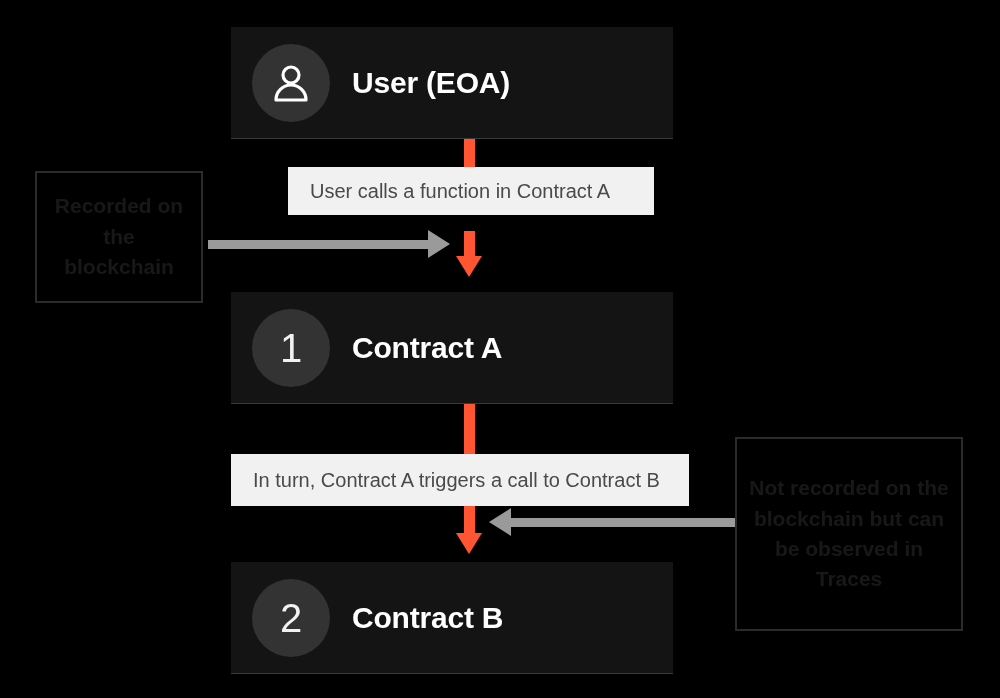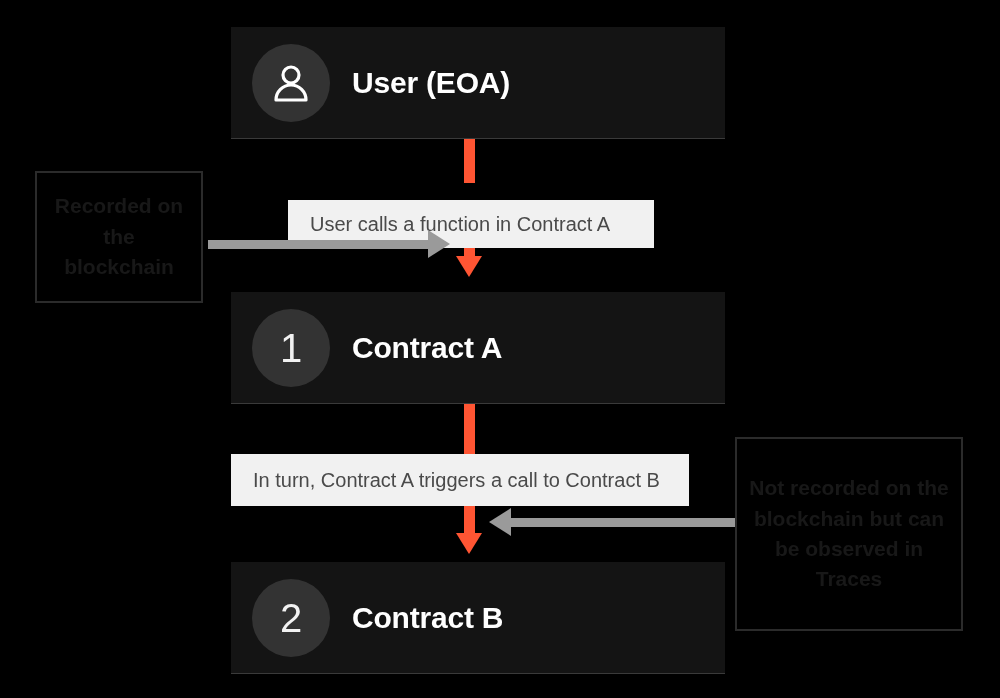--- a/index.html
+++ b/index.html
@@ -15,21 +15,21 @@
     width: 1000px;
     height: 698px;
     background: #000000;
     overflow: hidden;
   }
 
   
   .node {
     position: absolute;
     left: 231px;
-    width: 494px;
+    width: 442px;
     height: 112px;
     background: #141414;
     border-bottom: 1px solid #3a3a3a;
     box-sizing: border-box;
     display: flex;
     align-items: center;
     padding-left: 21px;
   }
   .node-user     { top: 27px; }
   .node-contract-a { top: 292px; }
@@ -90,21 +90,21 @@
     position: absolute;
     background: #f1f1f1;
     color: #4a4a4a;
     font-size: 20px;
     display: flex;
     align-items: center;
     box-sizing: border-box;
   }
   .chip-1 {
     left: 288px;
-    top: 200px;
+    top: 167px;
     width: 366px;
     height: 48px;
     padding-left: 22px;
   }
   .chip-2 {
     left: 231px;
     top: 454px;
     width: 458px;
     height: 52px;
     padding-left: 22px;

